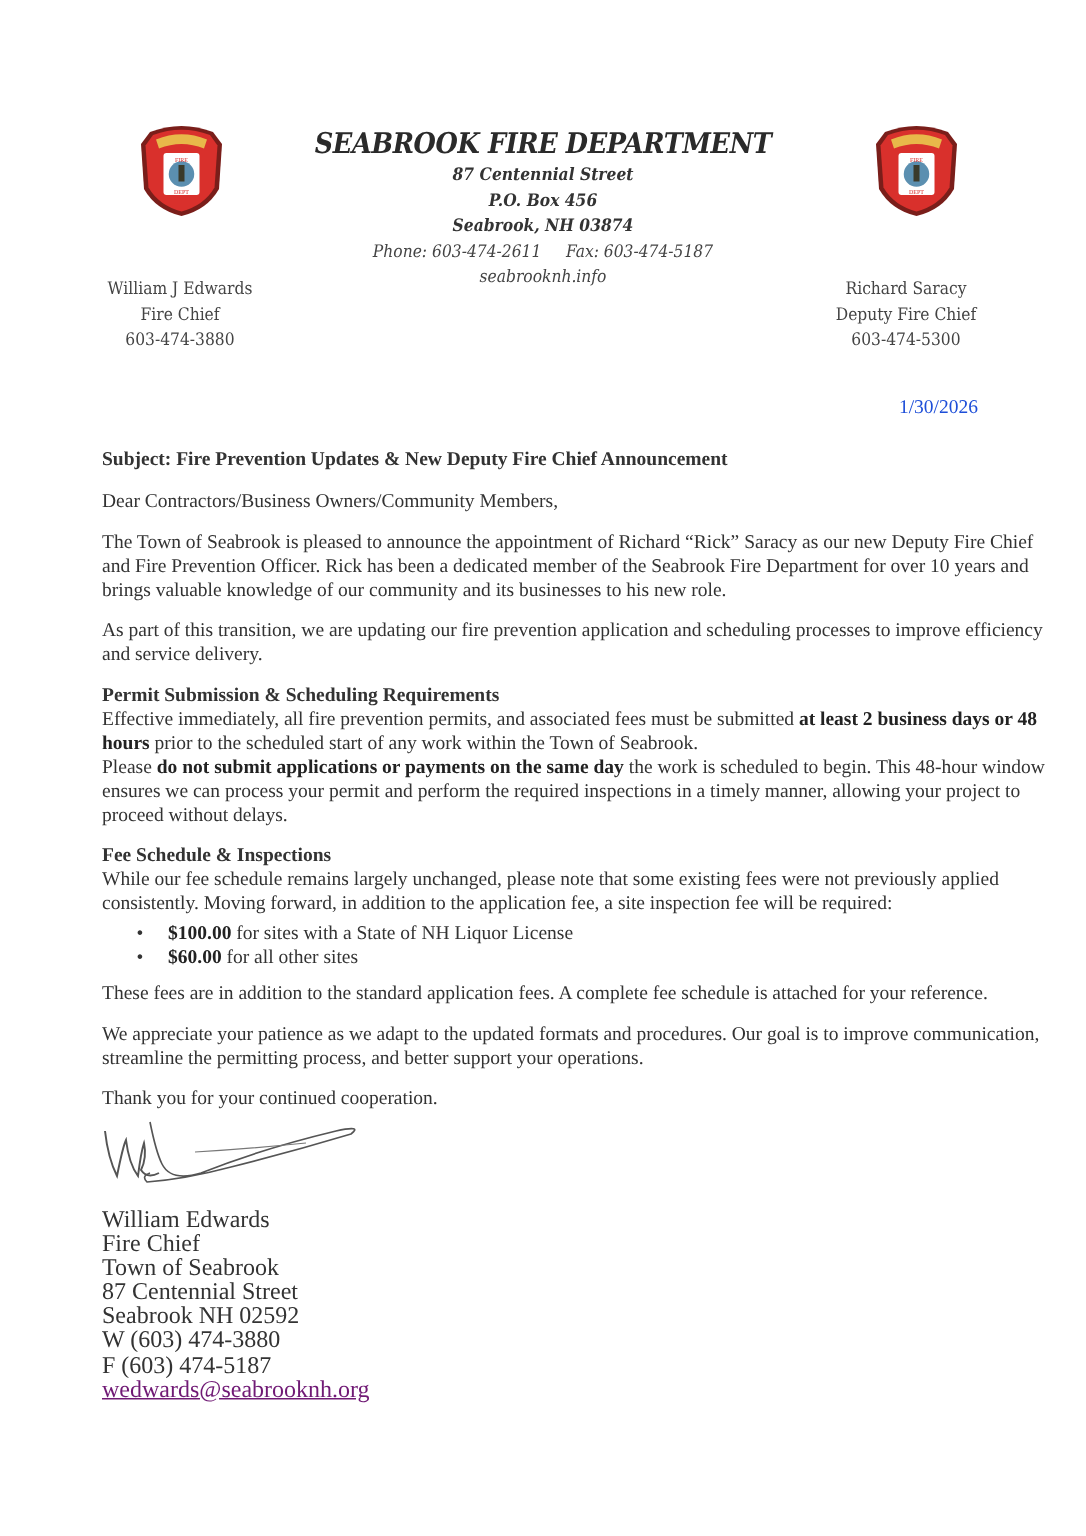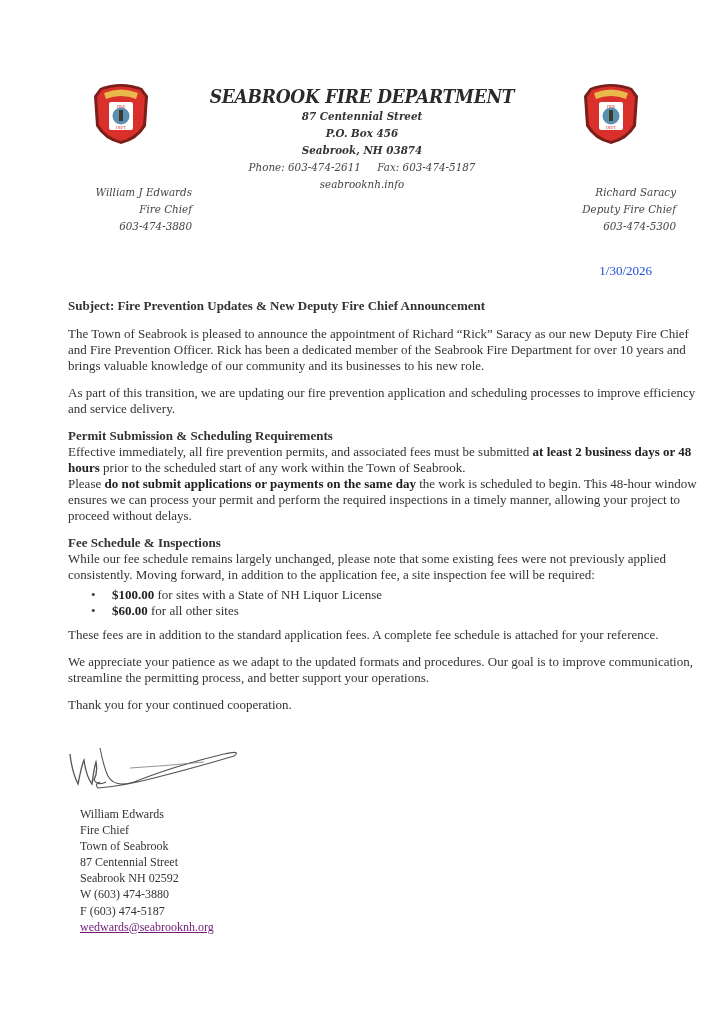--- a/index.html
+++ b/index.html
@@ -10,43 +10,43 @@
   .badge-left { left: 92px; top: 82px; }
   .badge-right { left: 582px; top: 82px; }
 
   .letterhead { position: absolute; left: 180px; top: 84px; width: 364px; text-align: center;
     font-family: "DejaVu Serif", serif; color: #333; }
   .lh-title { font-family: "DejaVu Serif", serif; font-style: italic; font-weight: bold;
     font-size: 19px; letter-spacing: -0.3px; color: #2a2a2a; line-height: 24px; transform: scaleX(0.9); }
   .lh-line { font-style: italic; font-weight: bold; font-size: 11.5px; line-height: 17px; color: #333; transform: scaleX(0.9); }
   .lh-contact { font-style: italic; font-size: 11.5px; line-height: 17px; color: #444; transform: scaleX(0.9); }
 
-  .officer { position: absolute; font-family: "DejaVu Serif", serif; font-style: italic;
-    font-size: 11.5px; line-height: 17px; color: #444; text-align: right; width: 160px; }
+  .officer { position: absolute; font-family: "DejaVu Serif", serif; 
+    font-size: 11.5px; line-height: 17px; color: #444; text-align: center; width: 160px; }
   .officer-left { left: 40px; top: 184px; }
   .officer-right { left: 524px; top: 184px; }
   .officer div { transform: scaleX(0.9); }
 
   .date { position: absolute; right: 72px; top: 263px; font-family: "Liberation Serif", serif;
     font-size: 13px; color: #1d4ed8; }
 
   .body { position: absolute; left: 68px; top: 298px; width: 630px;
     font-family: "Liberation Serif", serif; font-size: 13px; line-height: 16px; color: #333; }
   .body p { margin: 0 0 11px 0; }
   .subject { font-weight: bold; margin-bottom: 12px !important; }
   .section-title { font-weight: bold; }
   .body b { color: #222; }
   ul.fees { margin: 4px 0 8px 0; padding-left: 44px; list-style: none; }
   ul.fees li { position: relative; line-height: 16px; }
   ul.fees li::before { content: "•"; position: absolute; left: -21px; }
 
   .signature { position: absolute; left: 64px; top: 742px; width: 200px; height: 60px; }
 
-  .sig-block { position: absolute; left: 80px; top: 806px; font-family: "Liberation Serif", serif;
-    font-size: 12px; line-height: 16.1px; color: #333; }
+  .sig-block { position: absolute; left: 68px; top: 806px; font-family: "Liberation Serif", serif;
+    font-size: 16px; line-height: 16.1px; color: #333; }
   .sig-block a { color: #701a75; text-decoration: underline; }
 </style>
 </head>
 <body>
 
 <div class="page">
 
   <svg class="badge badge-left" viewBox="0 0 58 64">
     <path d="M8 6 Q29 -2 50 6 L56 14 L54 44 Q46 58 29 62 Q12 58 4 44 L2 14 Z" fill="#7a1e1a"></path>
     <path d="M10 8 Q29 1 48 8 L53 15 L51 43 Q44 55 29 59 Q14 55 7 43 L5 15 Z" fill="#d9302c"></path>
@@ -86,20 +86,21 @@
   <div class="officer officer-right">
     <div>Richard Saracy</div>
     <div>Deputy Fire Chief</div>
     <div>603-474-5300</div>
   </div>
 
   <div class="date">1/30/2026</div>
 
   <div class="body">
     <p class="subject">Subject: Fire Prevention Updates &amp; New Deputy Fire Chief Announcement</p>
+    <p>Dear Contractors/Business Owners/Community Members,</p>
     <p>The Town of Seabrook is pleased to announce the appointment of Richard “Rick” Saracy as our new Deputy Fire Chief and Fire Prevention Officer. Rick has been a dedicated member of the Seabrook Fire Department for over 10 years and brings valuable knowledge of our community and its businesses to his new role.</p>
     <p>As part of this transition, we are updating our fire prevention application and scheduling processes to improve efficiency and service delivery.</p>
 
     <div style="margin-bottom:11px;">
       <div class="section-title">Permit Submission &amp; Scheduling Requirements</div>
       <div><span>Effective immediately, all fire prevention permits, and associated fees must be submitted </span><b>at least 2 business days or 48 hours</b><span> prior to the scheduled start of any work within the Town of Seabrook.</span></div>
       <div><span>Please </span><b>do not submit applications or payments on the same day</b><span> the work is scheduled to begin. This 48-hour window ensures we can process your permit and perform the required inspections in a timely manner, allowing your project to proceed without delays.</span></div>
     </div>
 
     <div>

